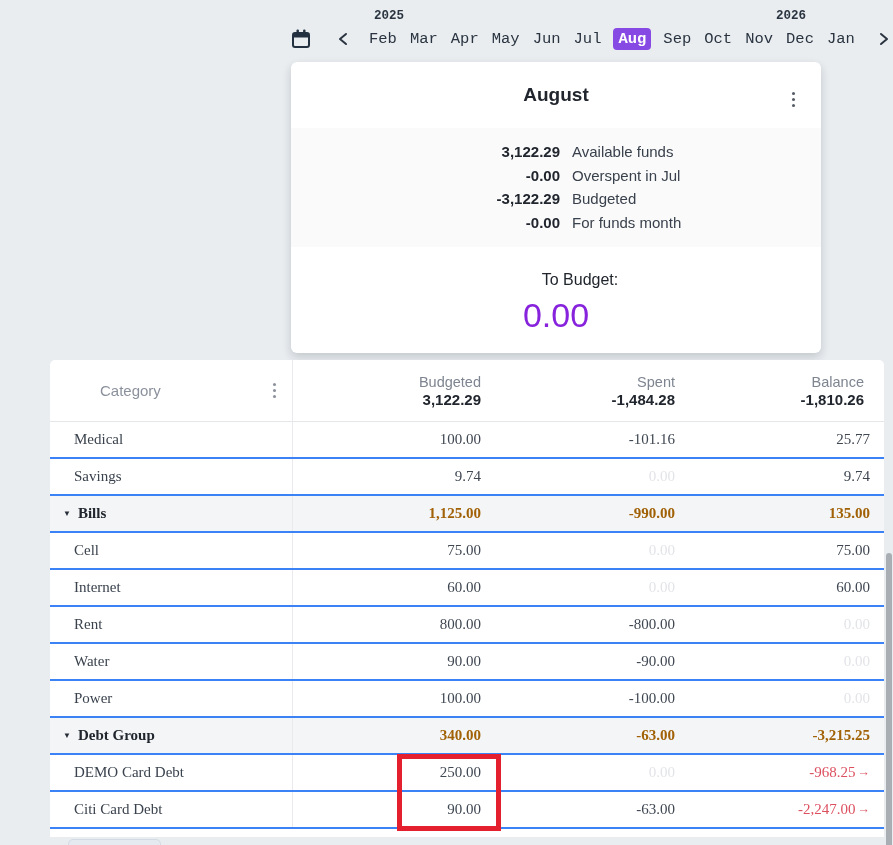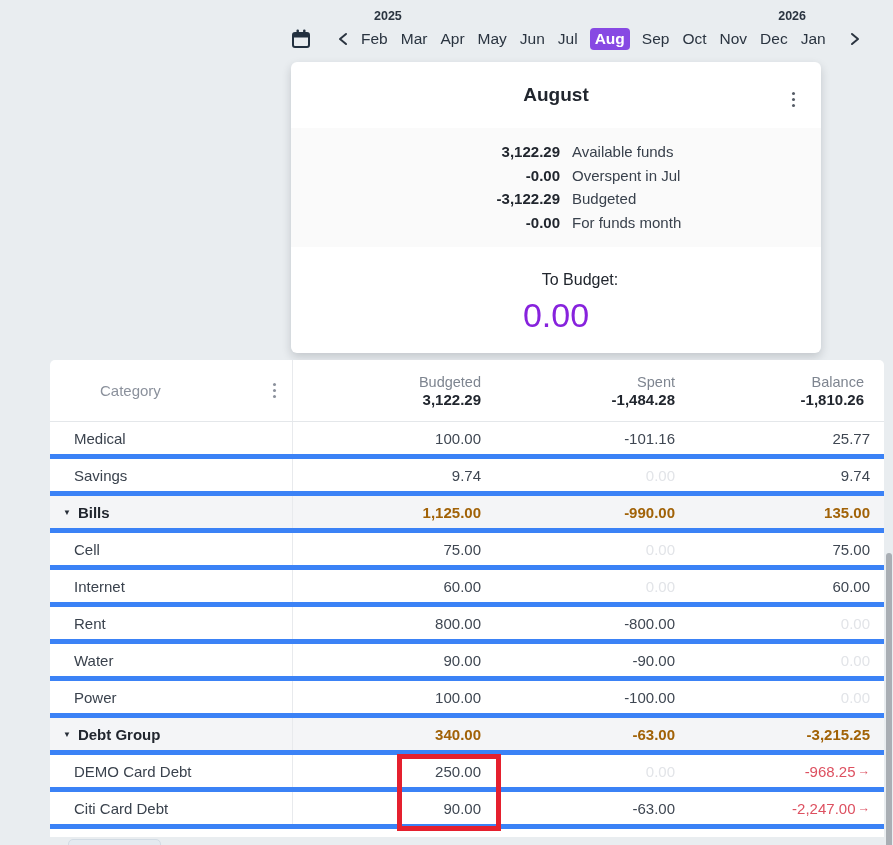--- a/index.html
+++ b/index.html
@@ -5,28 +5,28 @@
   * { margin:0; padding:0; box-sizing:border-box; }
   html,body { background:#e9edf0; }
   body { font-family:"Liberation Sans", sans-serif; }
   #app {
     position:relative; width:893px; height:845px;
     background:#e9edf0; overflow:hidden;
     color:#2a3340;
   }
 
   
-  .month-nav { position:absolute; left:291px; top:9px; width:570px; }
+  .month-nav { position:absolute; left:291px; top:9px; width:570px;font-family:Liberation Mono, monospace; }
   .year-row { margin-left:83px; width:432px; display:flex; justify-content:space-between; }
   .year-row span { font-size:12.5px; font-weight:bold; color:#2a3440; }
   .nav-row { display:flex; align-items:center; margin-top:3px; height:26px; }
   .cal-btn { width:20px; height:21px; cursor:pointer; }
   .chev-btn { cursor:pointer; display:flex; align-items:center; }
   .chev-left { margin-left:26px; }
-  .months { display:flex; align-items:center; gap:11px; margin-left:11px; }
+  .months { display:flex; align-items:center; gap:11px; margin-left:19px; }
   .month { font-size:15.5px; color:#2a3440; cursor:pointer; padding:2px 1px; }
   .month.selected {
     background:var(--pill,#8749e3); color:#fff; font-weight:bold;
     border-radius:4px; padding:2px 5px;
   }
   .chev-right { margin-left:22px; }
 
   
   .card {
     position:absolute; left:291px; top:62px; width:530px; height:291px;
@@ -61,21 +61,21 @@
   .th-kebab { margin-left:auto; margin-right:12px; color:#8b919c; }
   .th-kebab i { background:#8b919c; }
   .th-num { display:flex; flex-direction:column; align-items:flex-end; justify-content:center; padding-right:20px; }
   .th-num.balance { }
   .th-num .col-label { font-size:14.5px; color:#7e8590; }
   .th-num .col-total { font-size:15px; font-weight:bold; color:#21262e; margin-top:1px; }
   .thead > div:nth-child(2), .trow > div:nth-child(2) { border-left:1px solid #e8eaed; }
 
   .trow {
     display:grid; grid-template-columns:242px 209px 194px 189px;
-    height:37px; border-bottom:5px solid #3b82f6; background:#fff; cursor:pointer;
+    height:37px; border-bottom:2px solid #3b82f6; background:#fff; cursor:pointer;font-family:Liberation Serif, serif;
   }
   .trow.group { background:#f4f5f7; }
   .cell { display:flex; align-items:center; font-size:15px; color:#3a424d; }
   .cname { padding-left:24px; }
   .trow.group .cname { padding-left:13px; font-weight:bold; color:#21262e; }
   .tri { font-size:8px; color:#272e38; margin-right:7px; transform:translateY(-0.5px); }
   .num { justify-content:flex-end; padding-right:20px; color:#3f4752; }
   .num.balance { padding-right:14px; }
   .trow.group .num { font-weight:bold; color:#a16207; }
   .num.faded span { color:#e2e4e8; }

